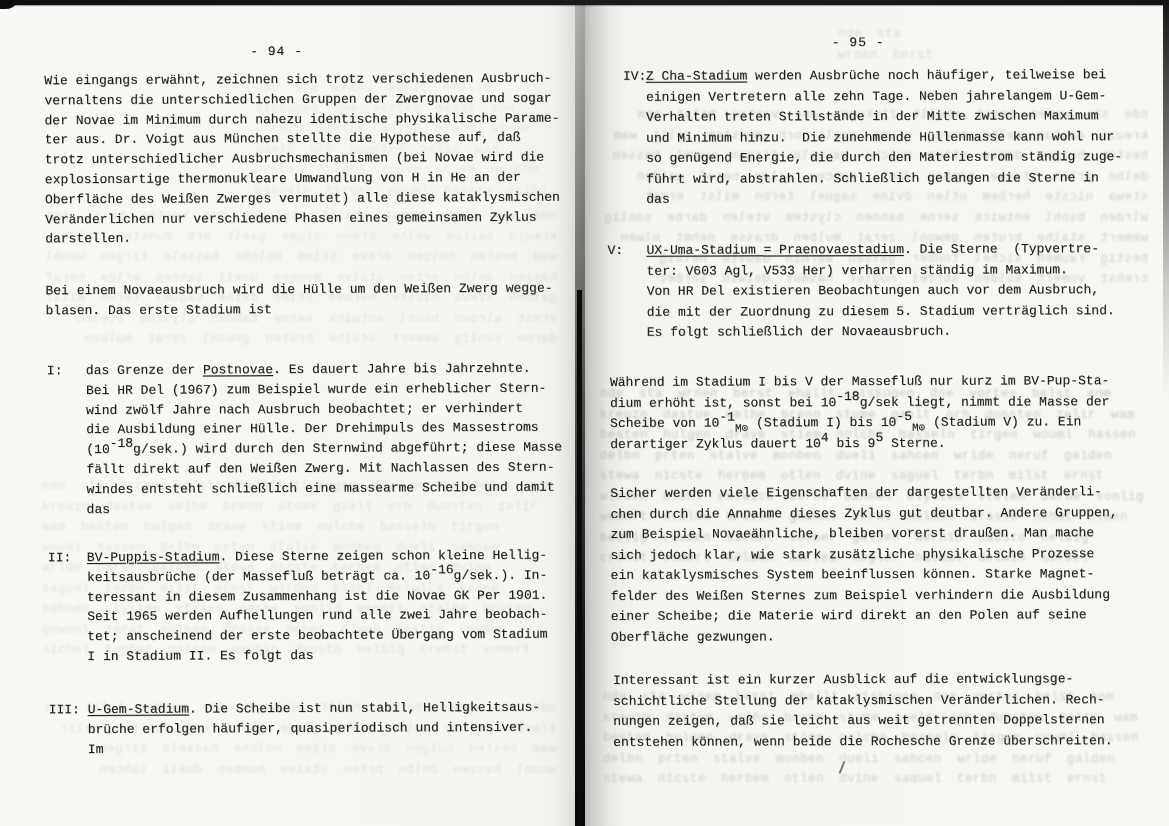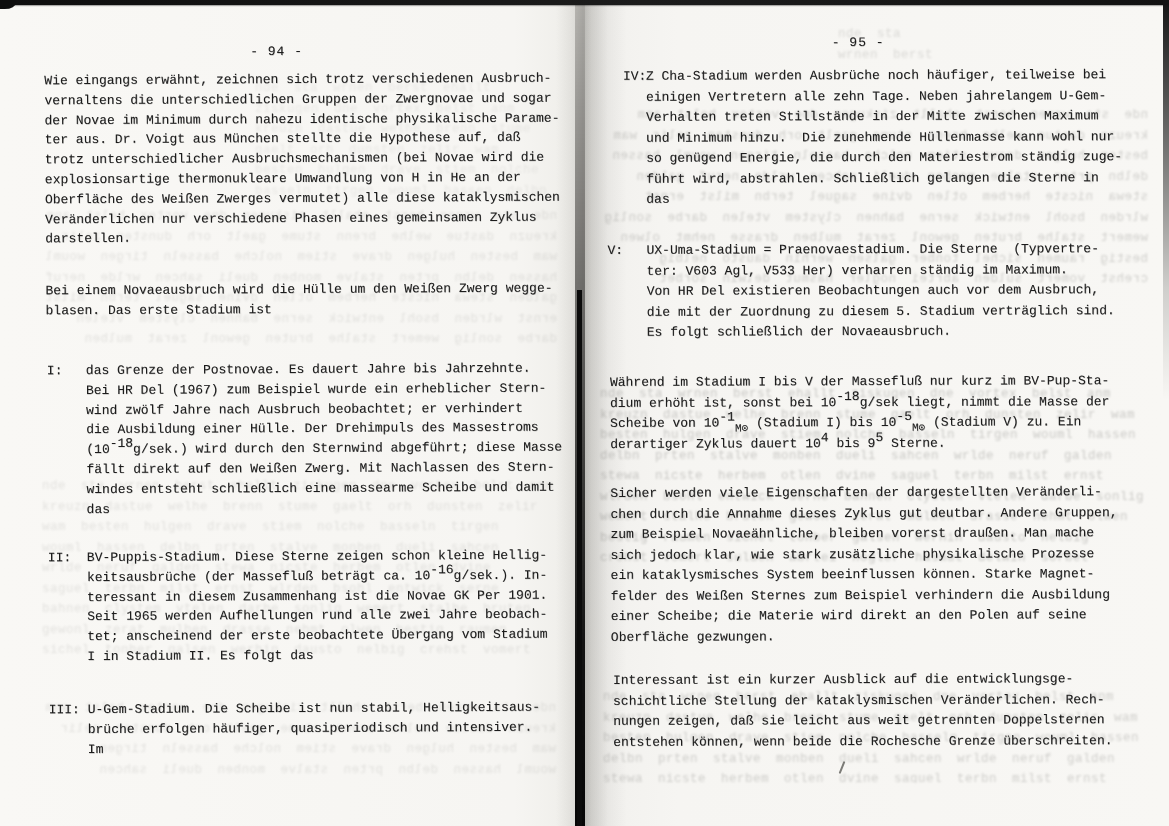--- a/index.html
+++ b/index.html
@@ -19,21 +19,21 @@
     white-space:pre;
     text-shadow: 0.4px 0.4px 0.3px rgba(25,25,25,0.35);
     z-index:3;
   }
   #left-content  { position:absolute; inset:0; transform:rotate(-0.3deg);  transform-origin:290px 400px; z-index:3; }
   #right-content { position:absolute; inset:0; transform:rotate(-0.2deg); transform-origin:870px 400px; z-index:3; }
   #left-content  .page-text { line-height:19.8px; }
   #right-content .page-text { line-height:20.5px; }
 
   .header { letter-spacing:1px; }
-  .u   { text-underline-offset:2px; text-decoration-thickness:1px; }
+  .u   { text-decoration:underline; text-underline-offset:2px; text-decoration-thickness:1px; }
   .sup { position:relative; top:-0.45em; }
   .sub { position:relative; top:0.42em; font-size:11px; }
 
   
   .bleed {
     position:absolute; z-index:1;
     color:#62625e;
     font-size:12.5px; line-height:20.5px;
     word-spacing:7px; letter-spacing:0.5px;
     white-space:normal; overflow:hidden;

